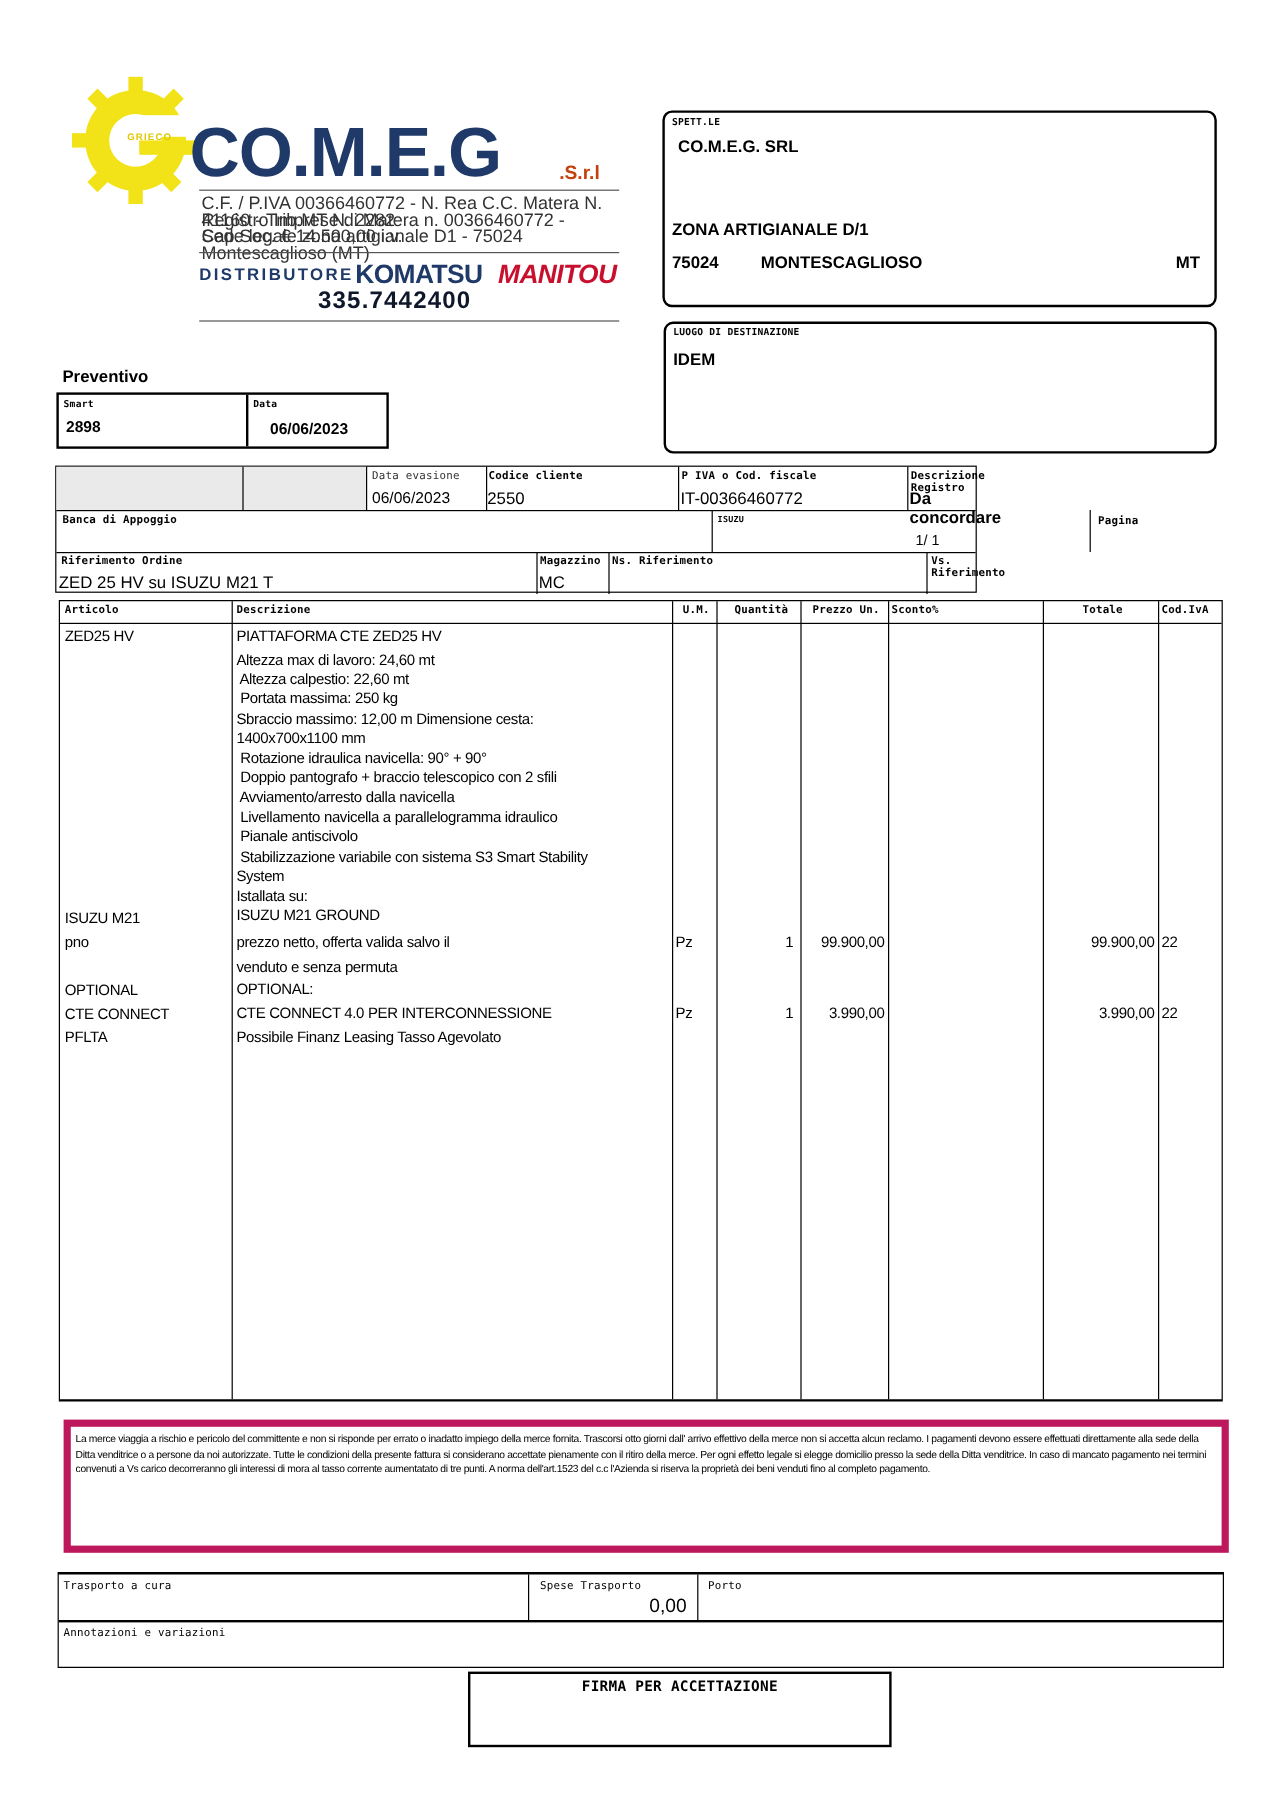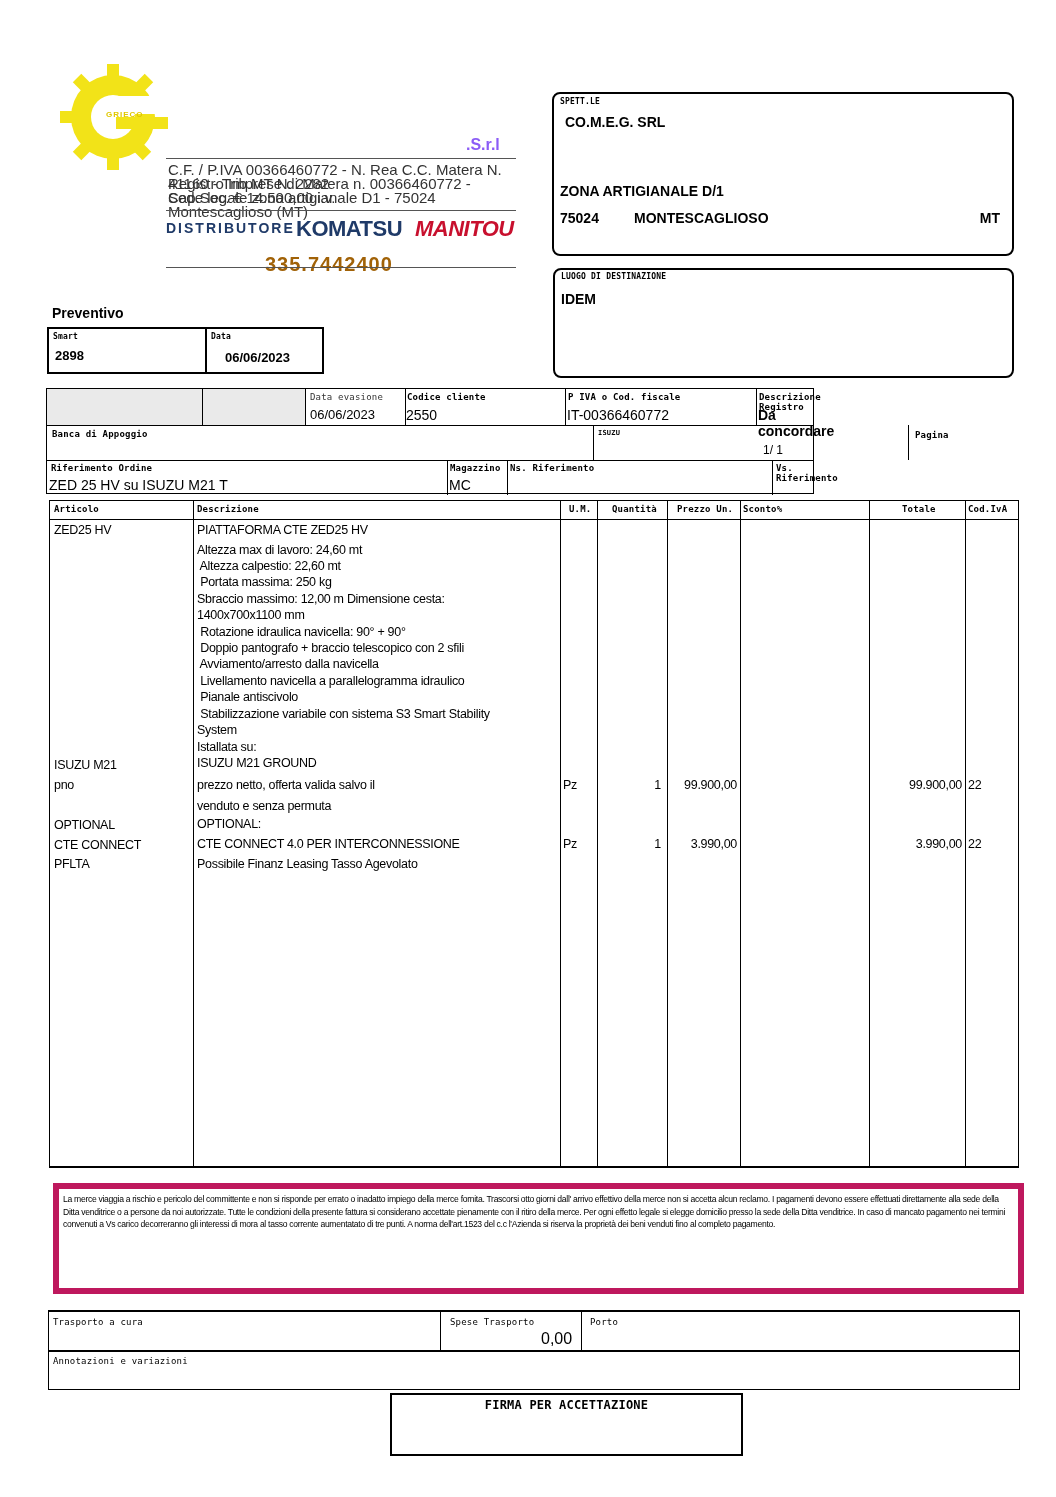--- a/index.html
+++ b/index.html
@@ -7,27 +7,27 @@
   body { position: relative; font-family: "Liberation Sans", sans-serif; color: #000; overflow: hidden; }
   .abs { position: absolute; }
   .mono { font-family: "DejaVu Sans Mono", monospace; font-size: 9px; font-weight: bold; letter-spacing: 0.2px; }
   .val { font-family: "Liberation Sans", sans-serif; font-size: 14px; }
   .bold { font-weight: bold; }
 
   
   #logo { left: 58px; top: 62px; width: 464px; height: 210px; }
   .gear { left: 0; top: 0; width: 110px; height: 110px; }
   .logo-title { left: 100px; top: 32px; font-size: 58px; font-weight: bold; color: #1f3a68; letter-spacing: -1px; font-family: "Liberation Sans", sans-serif; }
-  .logo-srl { left: 408px; top: 74px; font-size: 16px; font-weight: bold; color: #8b5cf6; }
+  .logo-srl { left: 408px; top: 74px; font-size: 16px; font-weight: bold; color: #c2410c; }
   .logo-line { left: 108px; width: 350px; height: 1px; background: #555; }
   .logo-info { left: 110px; font-size: 15px; color: #333; line-height: 14px; }
   .logo-dist { left: 108px; top: 158px; font-size: 14px; font-weight: bold; color: #1f3a68; letter-spacing: 2px; }
   .logo-komatsu { left: 238px; top: 154px; font-size: 22px; font-weight: bold; color: #1f3a68; letter-spacing: -0.5px; }
   .logo-manitou { left: 357px; top: 154px; font-size: 22px; font-weight: bold; font-style: italic; color: #c8102e; letter-spacing: -0.5px; }
-  .logo-phone { left: 207px; top: 191px; font-size: 20px; font-weight: bold; color: #a16207; letter-spacing: 1px; }
+  .logo-phone { left: 207px; top: 178px; font-size: 20px; font-weight: bold; color: #0f172a; letter-spacing: 1px; }
   .grieco { left: 48px; top: 48px; font-size: 8px; color: #e0c800; letter-spacing: 1px; font-weight: bold; }
 
   
   .rbox { border: 2px solid #000; border-radius: 8px; }
   #spett { left: 552px; top: 92px; width: 462px; height: 164px; }
   #luogo { left: 553px; top: 268px; width: 461px; height: 110px; }
 
   .box { border: 2px solid #000; }
 
   
@@ -59,20 +59,21 @@
       <rect x="18" y="14" width="12" height="14" transform="rotate(-45 24 21)"></rect>
       <rect x="18" y="82" width="12" height="14" transform="rotate(45 24 89)"></rect>
       <rect x="80" y="14" width="12" height="14" transform="rotate(45 86 21)"></rect>
       <rect x="78" y="82" width="12" height="14" transform="rotate(-45 84 89)"></rect>
     </g>
     <circle cx="55" cy="55" r="22" fill="#fff"></circle>
     <rect x="55" y="34" width="55" height="18" fill="#fff"></rect>
     <rect x="58" y="55" width="52" height="12" fill="#f2e318"></rect>
   </svg>
   <span class="abs grieco">GRIECO</span>
+  <span class="abs logo-title">CO.M.E.G</span>
   <span class="abs logo-srl">.S.r.l</span>
   <div class="abs logo-line" style="top:96px;"></div>
   <div class="abs logo-info" style="top:101px;">C.F. / P.IVA 00366460772 - N. Rea C.C. Matera N. 41160 - Trib.MT N. 2282</div>
   <div class="abs logo-info" style="top:115px;">Registro Imprese di Matera n. 00366460772 - Cap.Soc. € 14.500,00 i.v.</div>
   <div class="abs logo-info" style="top:129px;">Sede legale zona artigianale D1 - 75024 Montescaglioso (MT)</div>
   <div class="abs logo-line" style="top:148px;"></div>
   <span class="abs logo-dist">DISTRIBUTORE</span>
   <span class="abs logo-komatsu">KOMATSU</span>
   <span class="abs logo-manitou">MANITOU</span>
   <span class="abs logo-phone">335.7442400</span>

